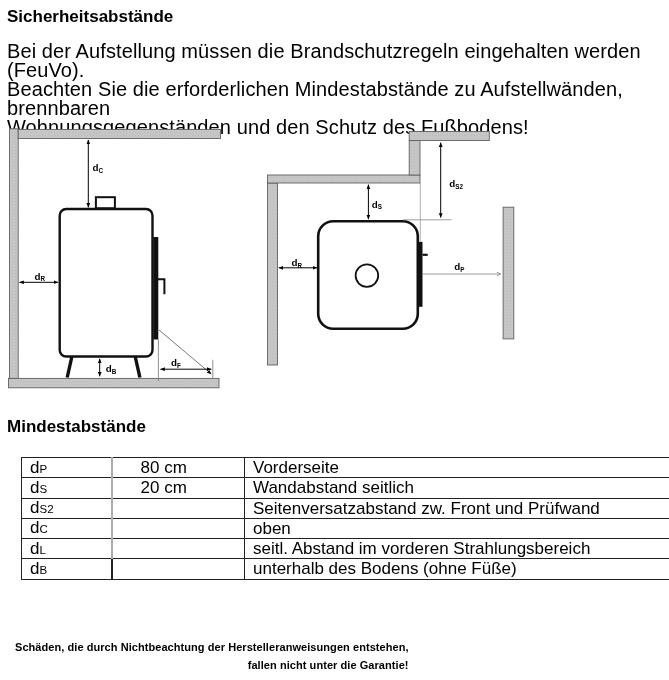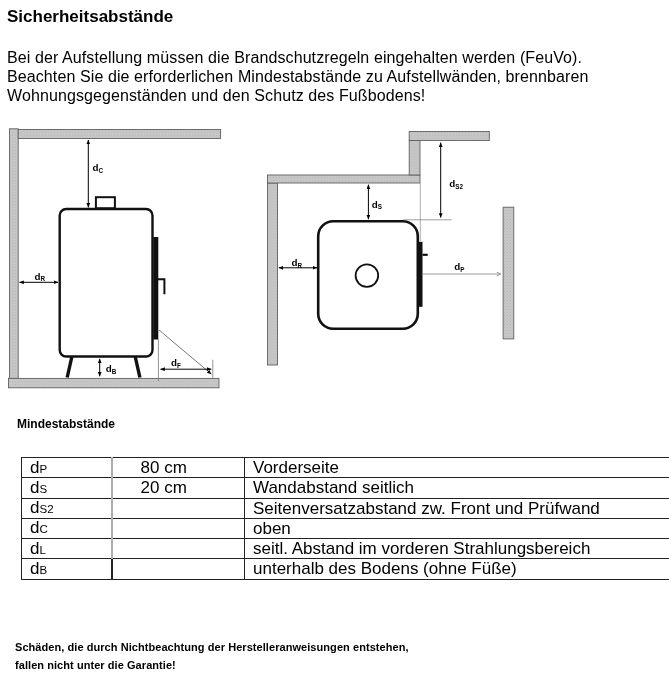--- a/index.html
+++ b/index.html
@@ -1,31 +1,31 @@
 <!DOCTYPE html>
 <html lang="de"><head>
 <meta charset="utf-8">
 <style>
   html,body{margin:0;padding:0;background:#fff;}
   body{width:669px;height:680px;position:relative;font-family:"Liberation Sans",sans-serif;color:#000;overflow:hidden;}
   .abs{position:absolute;}
-  .b{font-weight:bold;}
+  .b{font-weight:bold;text-align:right;}
   table.mt{border-collapse:collapse;table-layout:fixed;}
   table.mt td{border:1px solid #222;font-size:17px;padding:1.5px 0 0 8px;height:15.5px;line-height:16.8px;vertical-align:middle;white-space:nowrap;overflow:hidden;}
   table.mt td.c2{padding-left:28px;border-left:2px solid #adadad;}
   table.mt tr:last-child td.c2{border-left:2px solid #222;}
   sub.t{font-size:11.5px;vertical-align:baseline;}
   svg text{font-family:"Liberation Sans",sans-serif;}
 </style>
 </head>
 <body>
 
 <div class="abs b" style="left:7px;top:6.5px;font-size:17px;">Sicherheitsabstände</div>
 
-<div class="abs" style="left:7px;top:48px;width:660px;font-size:16px;line-height:19px;letter-spacing:0.1px;">Bei der Aufstellung müssen die Brandschutzregeln eingehalten werden (FeuVo).<br>Beachten Sie die erforderlichen Mindestabstände zu Aufstellwänden, brennbaren<br>Wohnungsgegenständen und den Schutz des Fußbodens!</div>
+<div class="abs" style="left:7px;top:42px;width:660px;font-size:20px;line-height:19px;letter-spacing:0.1px;">Bei der Aufstellung müssen die Brandschutzregeln eingehalten werden (FeuVo).<br>Beachten Sie die erforderlichen Mindestabstände zu Aufstellwänden, brennbaren<br>Wohnungsgegenständen und den Schutz des Fußbodens!</div>
 
 <svg class="abs" style="left:0;top:0;" width="669" height="420" viewBox="0 0 669 420">
   <defs>
     <pattern id="wt" width="3" height="3" patternUnits="userSpaceOnUse">
       <rect width="3" height="3" fill="#c7c7c7"></rect>
       <rect x="0" y="0" width="1" height="1" fill="#b8b8b8"></rect>
       <rect x="1.5" y="1.5" width="1" height="1" fill="#c0c0c0"></rect>
     </pattern>
     <marker id="ah" markerWidth="10" markerHeight="10" refX="4.3" refY="1.9" orient="auto" markerUnits="userSpaceOnUse">
       <path d="M0,0 L4.5,1.9 L0,3.8 Z" fill="#000"></path>
@@ -188,21 +188,21 @@
 
   <g>
       <line x1="423" y1="274" x2="500.6" y2="274" stroke="#909090" stroke-width="0.9" marker-end="url(#ahg)"></line>
     </g>
 
   <g>
       <text x="454.2" y="270.2" font-size="9.8" font-weight="bold">d<tspan dy="1.8" font-size="6.3">P</tspan></text>
     </g>
 </svg>
 
-<div class="abs b" style="left:17px;top:416.5px;font-size:12px;">Mindestabstände</div>
+<div class="abs b" style="left:7px;top:416.5px;font-size:17px;">Mindestabstände</div>
 
 <table class="mt abs" style="left:5px;top:457px;width:650px;margin-left:16px;">
   <colgroup>
       <col style="width:90px">
       <col style="width:133px">
       <col style="width:427px">
     </colgroup>
 
   <tbody>
       <tr>

